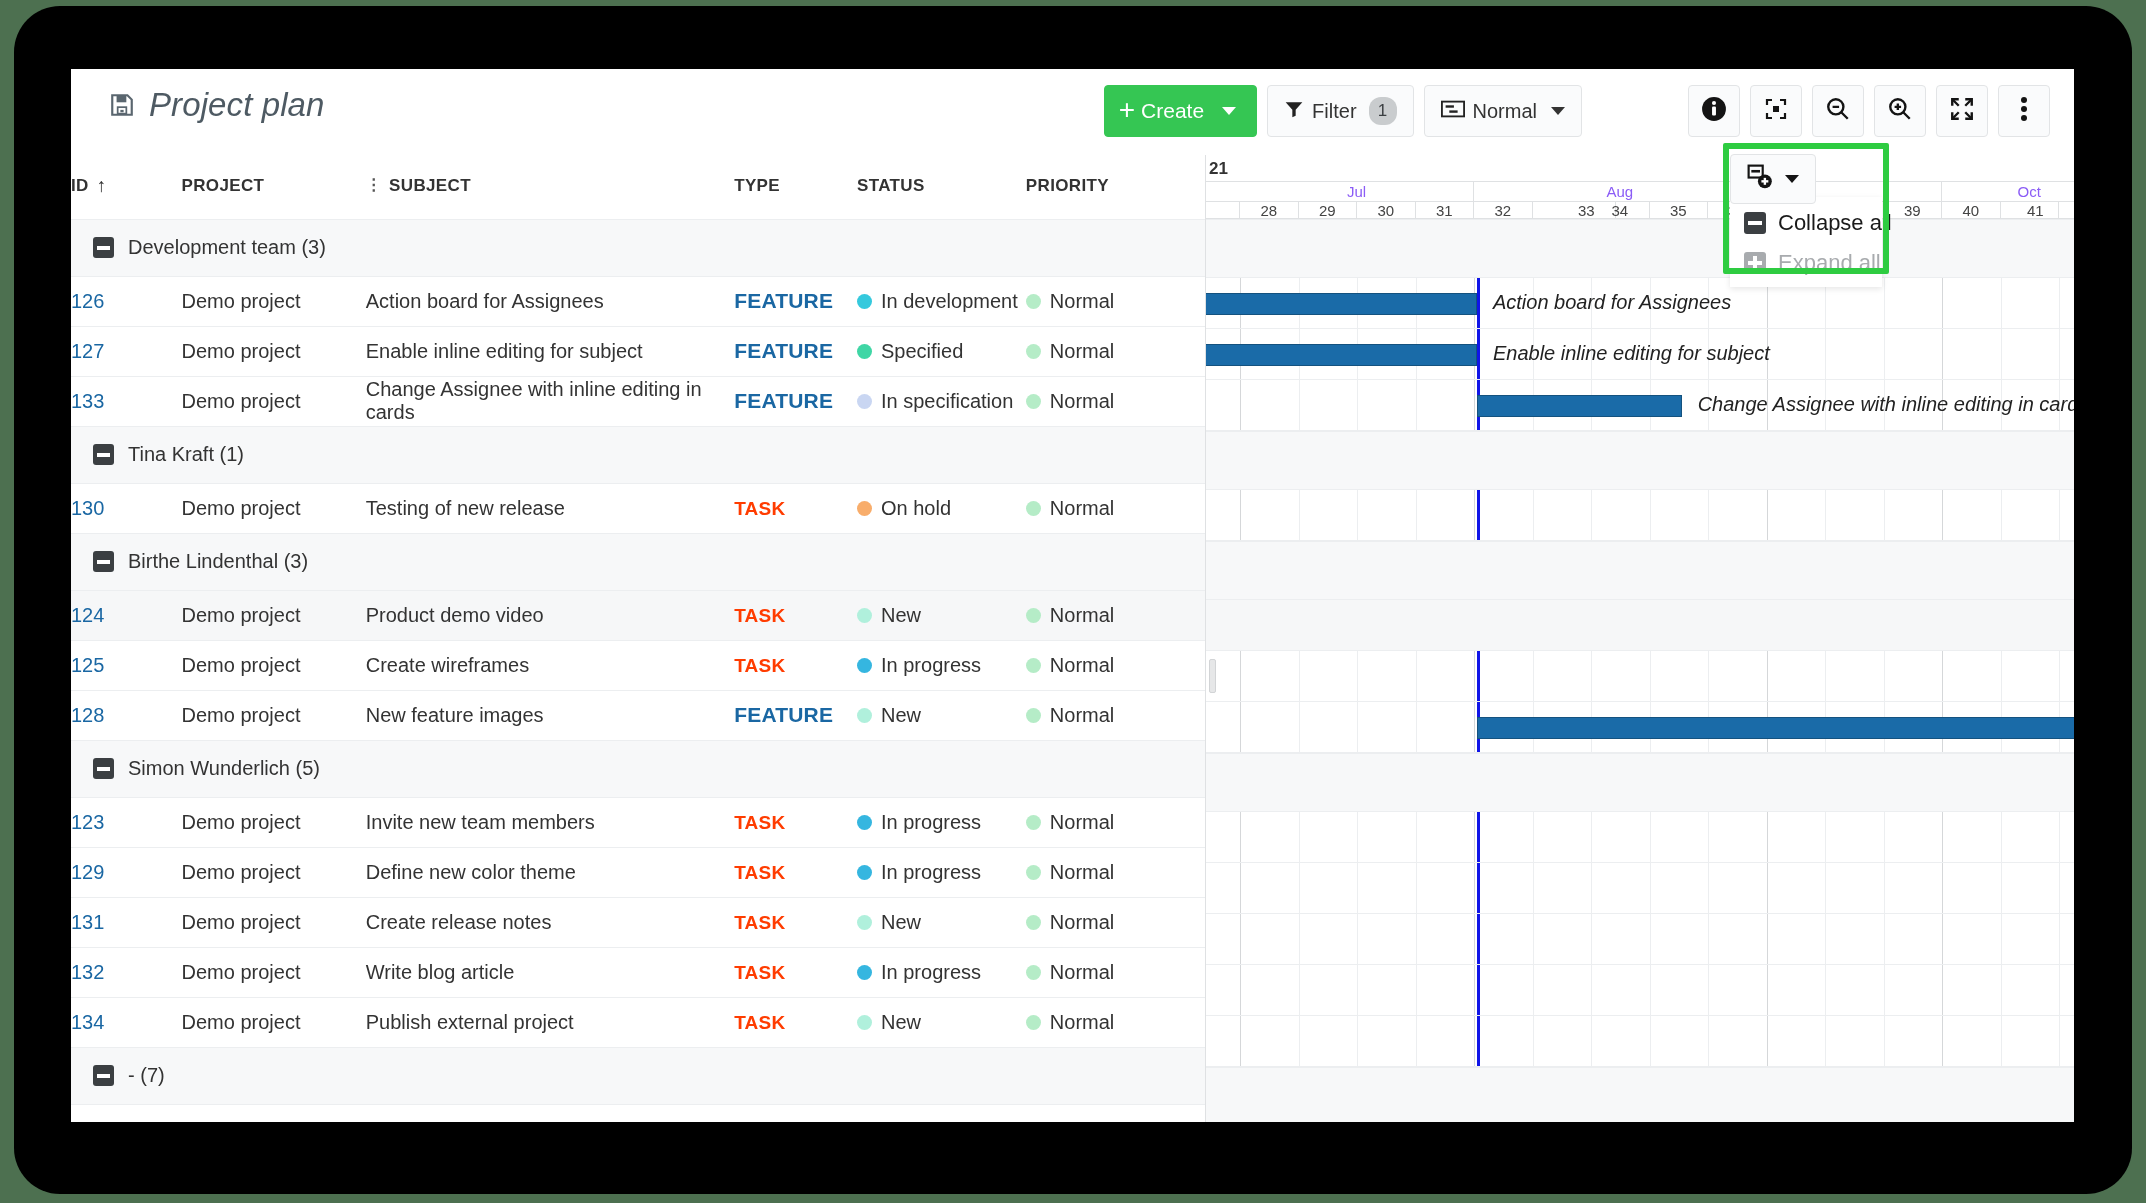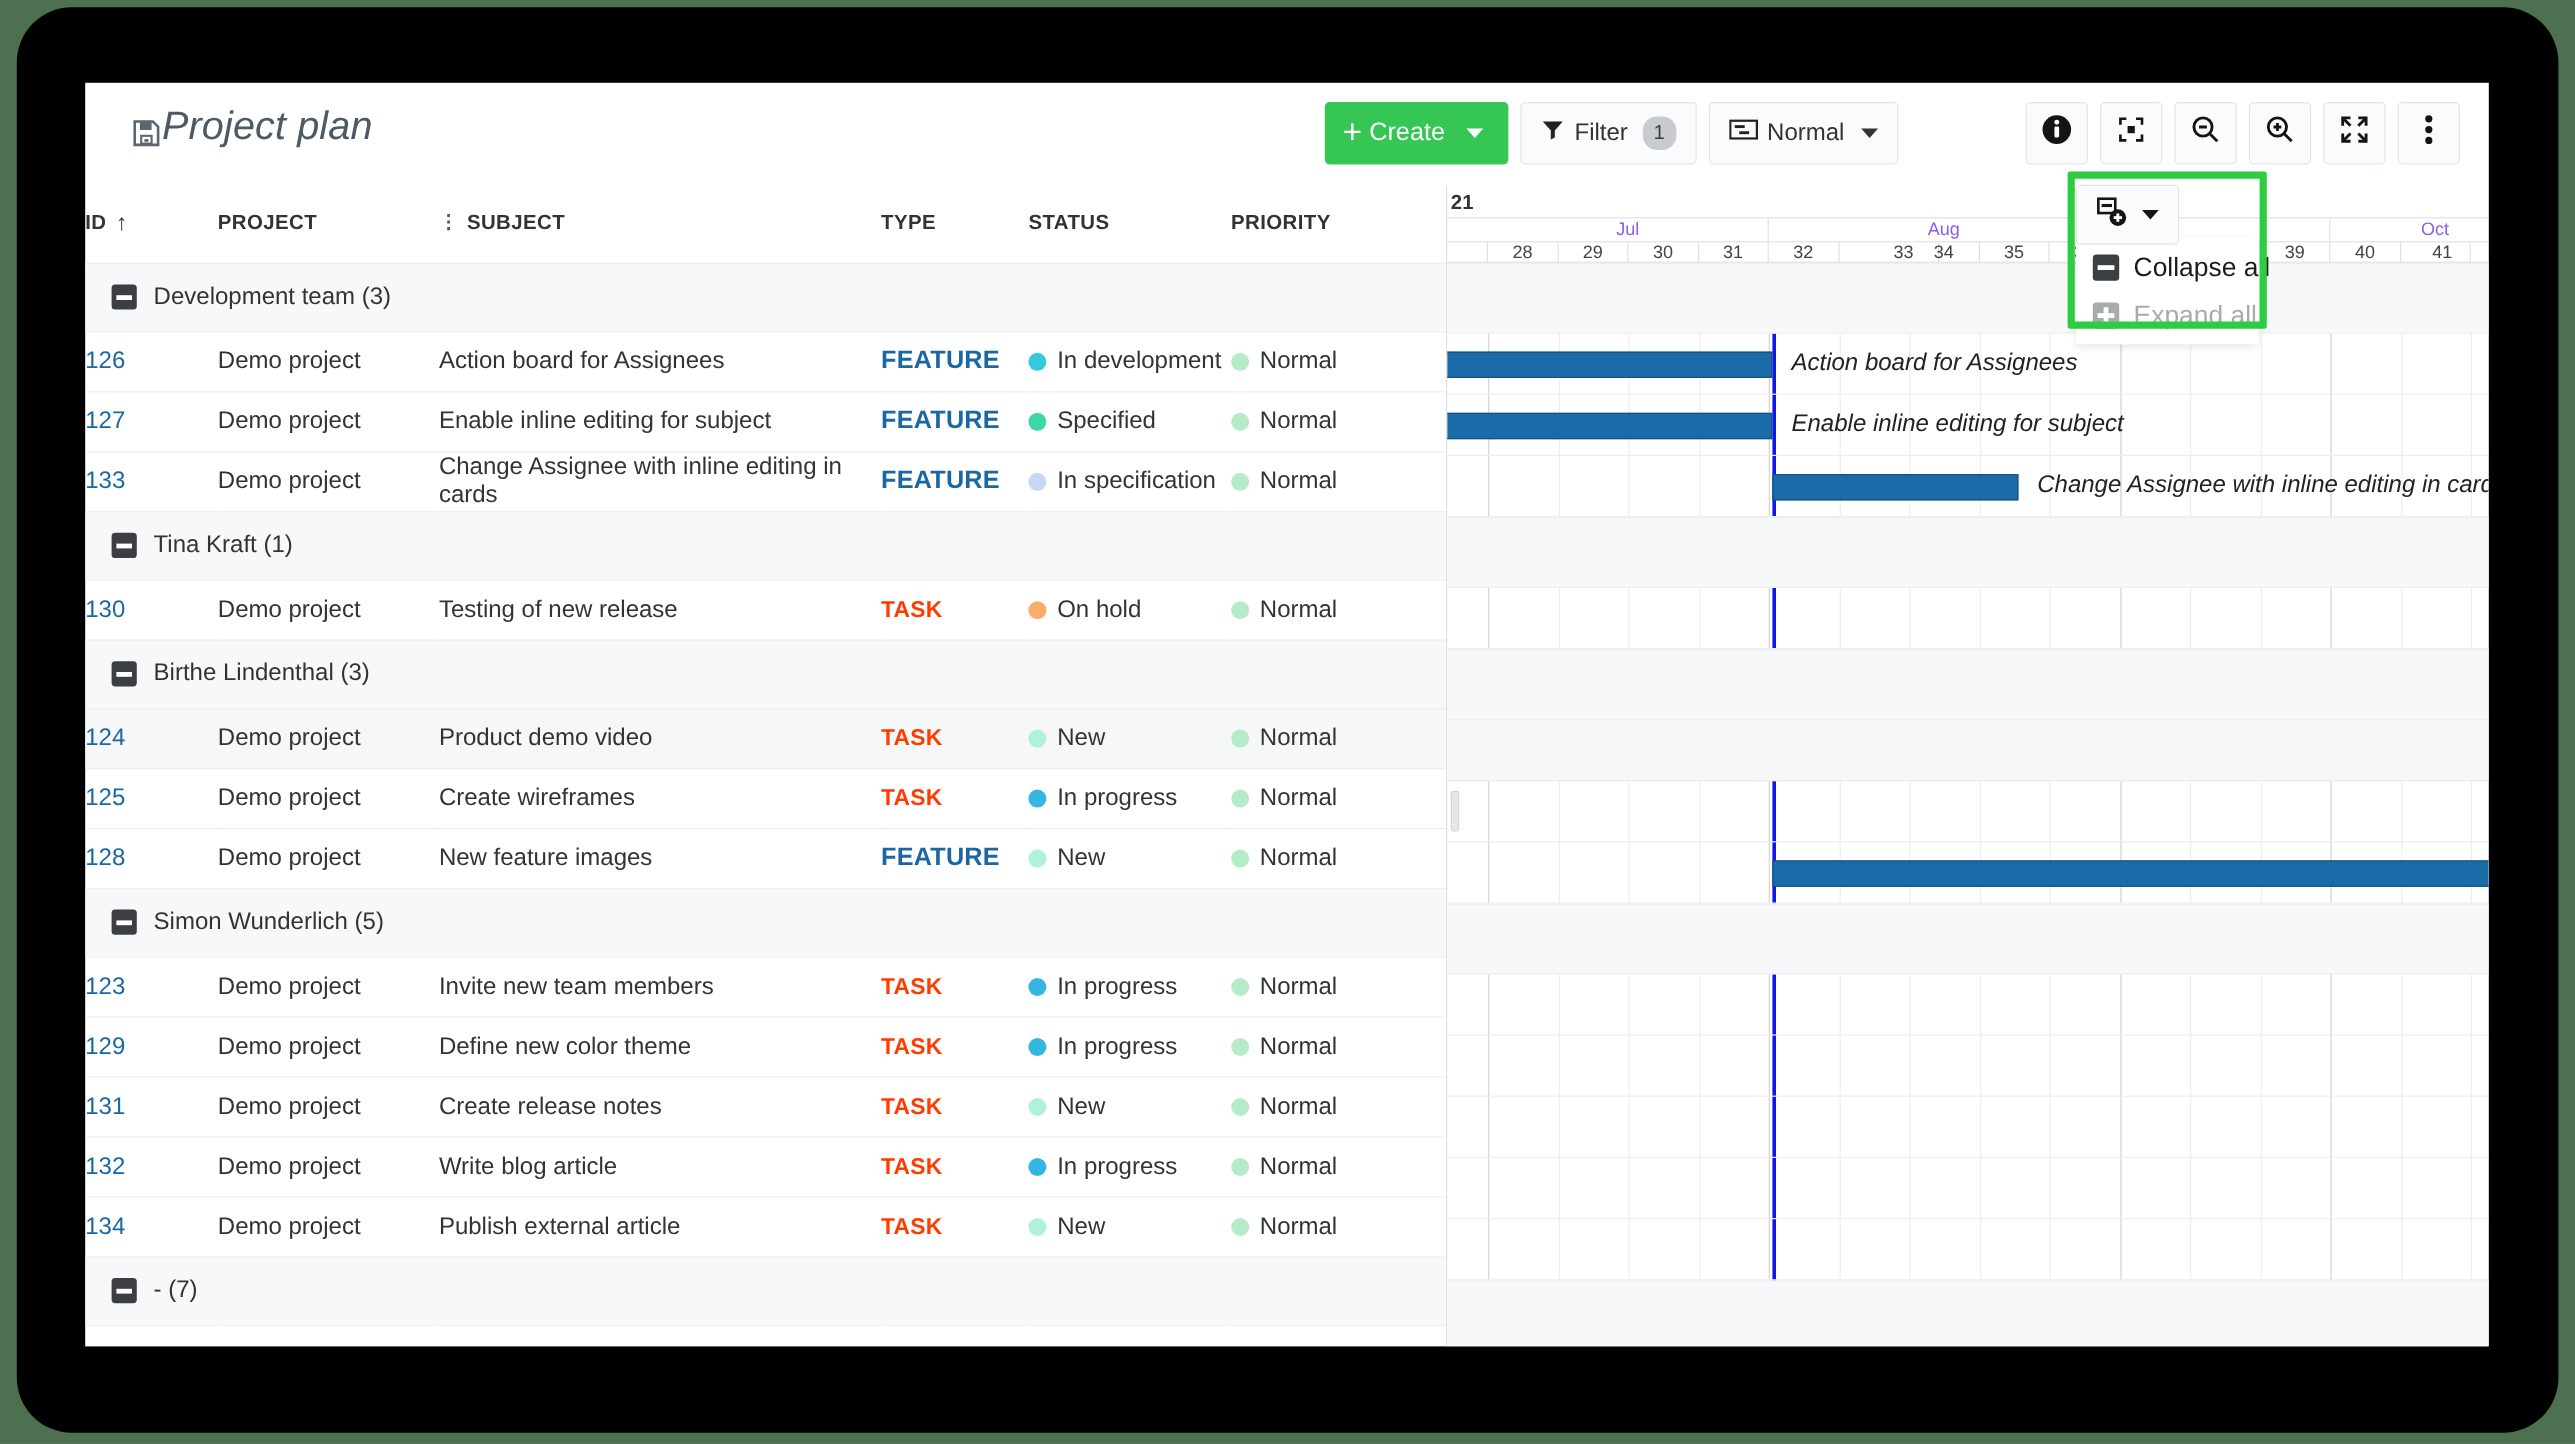--- a/index.html
+++ b/index.html
@@ -40,22 +40,22 @@
   #app-header {
     position: absolute;
     left: 0; top: 0;
     width: 100%; height: 86px;
   }
 
   #page-title-wrap {
     position: absolute;
     left: 38px; top: 17px;
     display: flex;
-    align-items: flex-end;
-    gap: 0;
+    align-items: center;
+    gap: 14px;
   }
   #save-icon svg { display: block; }
   #page-title {
     font-size: 33px;
     font-style: italic;
     font-weight: 400;
     color: #4e5a63;
     letter-spacing: .1px;
   }
 
@@ -778,21 +778,21 @@
               <td class="cell-priority col-priority">
                 <span class="dot-label">
                   <span class="dot" style="background:#b5ecc7"></span>
                   <span>Normal</span>
                 </span>
               </td>
             </tr>
             <tr class="wp-row">
               <td class="cell-id col-id"><a class="id-link">134</a></td>
               <td class="cell-project col-project">Demo project</td>
-              <td class="cell-subject col-subject">Publish external article</td>
+              <td class="cell-subject col-subject">Publish external project</td>
               <td class="cell-type col-type"><span class="type-task">TASK</span></td>
               <td class="cell-status col-status">
                 <span class="dot-label">
                   <span class="dot" style="background:#b0f0dc"></span>
                   <span>New</span>
                 </span>
               </td>
               <td class="cell-priority col-priority">
                 <span class="dot-label">
                   <span class="dot" style="background:#b5ecc7"></span>

